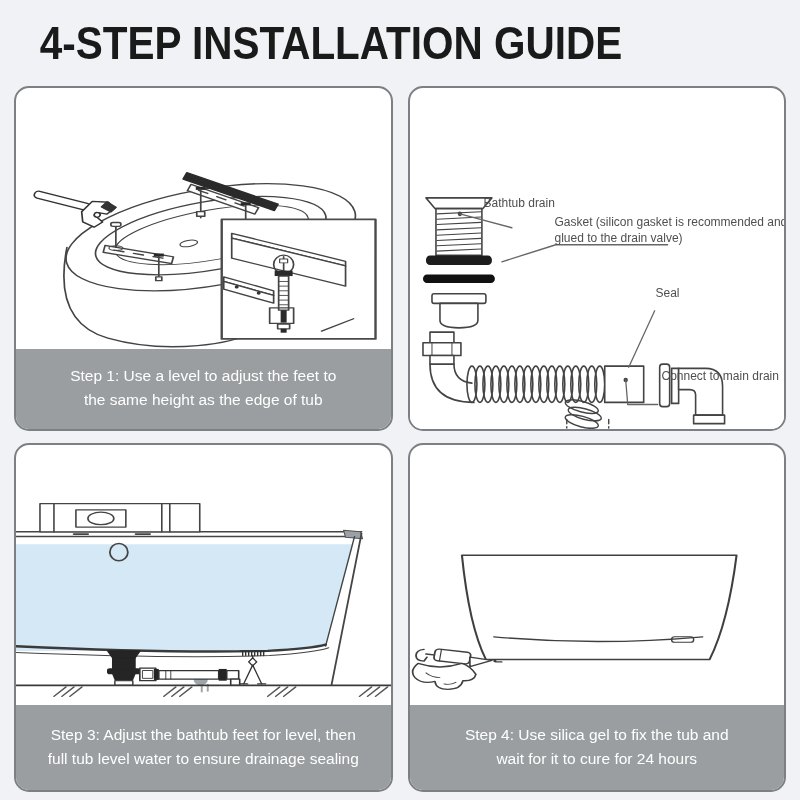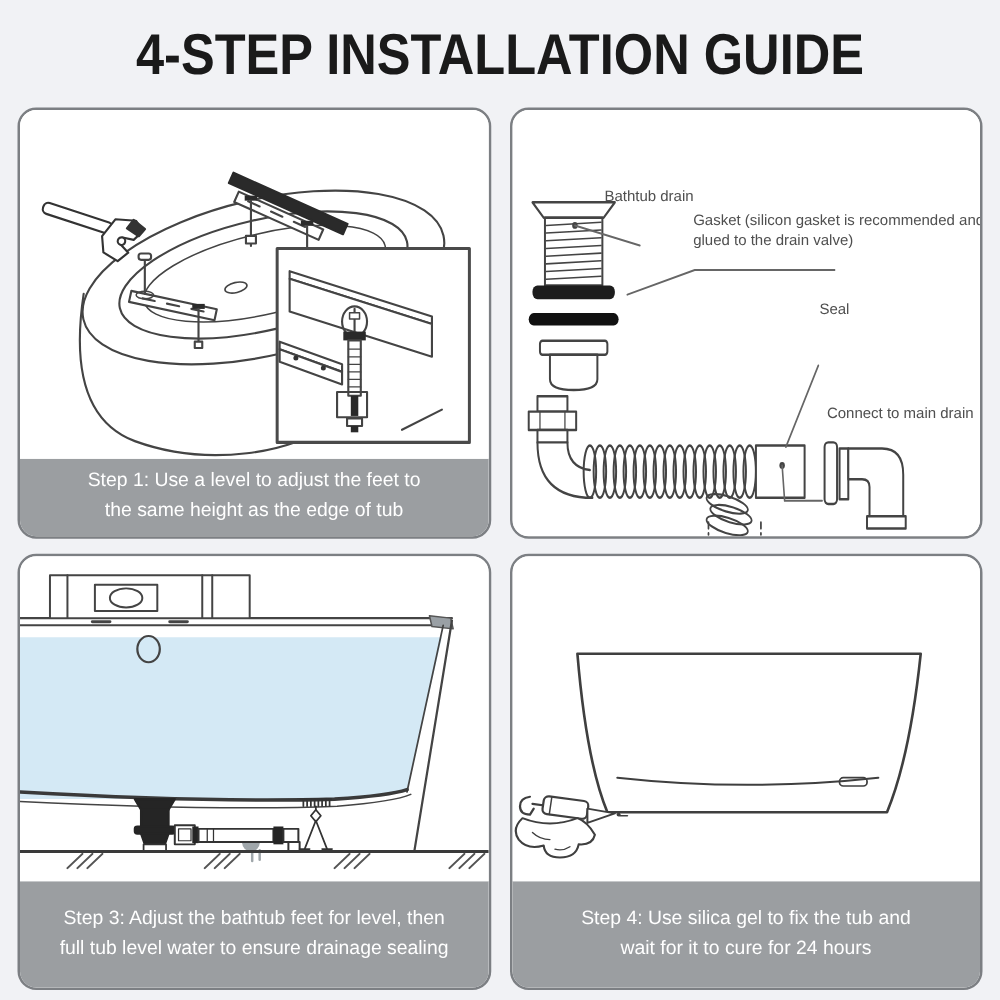--- a/index.html
+++ b/index.html
@@ -3,21 +3,21 @@
 <meta charset="utf-8">
 <style>
   html,body{margin:0;padding:0;}
   body{
     width:800px;height:800px;
     background:#f1f2f5;
     font-family:"Liberation Sans",sans-serif;
     overflow:hidden;
   }
   .title-wrap{
-    height:86px;display:flex;align-items:center;justify-content:center;
+    height:86px;display:flex;align-items:center;
   }
   .title-wrap span{
     display:inline-block;white-space:nowrap;
     font-size:46px;font-weight:bold;color:#1a1a1a;
     transform:scaleX(.88);letter-spacing:0;
   }
   .grid{
     display:grid;
     grid-template-columns:1fr 1fr;
     grid-template-rows:345px 349px;
@@ -25,31 +25,31 @@
     margin:0 14px;
   }
   .panel{
     background:#ffffff;
     border:2.5px solid #7c7f83;
     border-radius:15px;
     overflow:hidden;
     display:flex;flex-direction:column;
     box-sizing:border-box;
   }
-  .art{flex:1;position:relative;background:#fff;}
+  .art{flex:1;position:relative;background:#fff;margin-top:46px;}
   .art svg{position:absolute;left:0;top:0;width:100%;height:100%;}
   .caption{
     background:#9b9ea1;color:#ffffff;
     display:flex;flex-direction:column;justify-content:center;
     text-align:center;
     font-size:15.5px;line-height:1.52;
     box-sizing:border-box;
     padding:4px 6px 6px;
   }
-  .cap-top{height:62px;}
+  .cap-top{height:80px;}
   .cap-bottom{height:85px;}
   .lbl{
     position:absolute;
     font-size:12px;color:#4f4f4f;line-height:1.32;
     white-space:nowrap;
   }
 </style>
 </head>
 <body>
 

